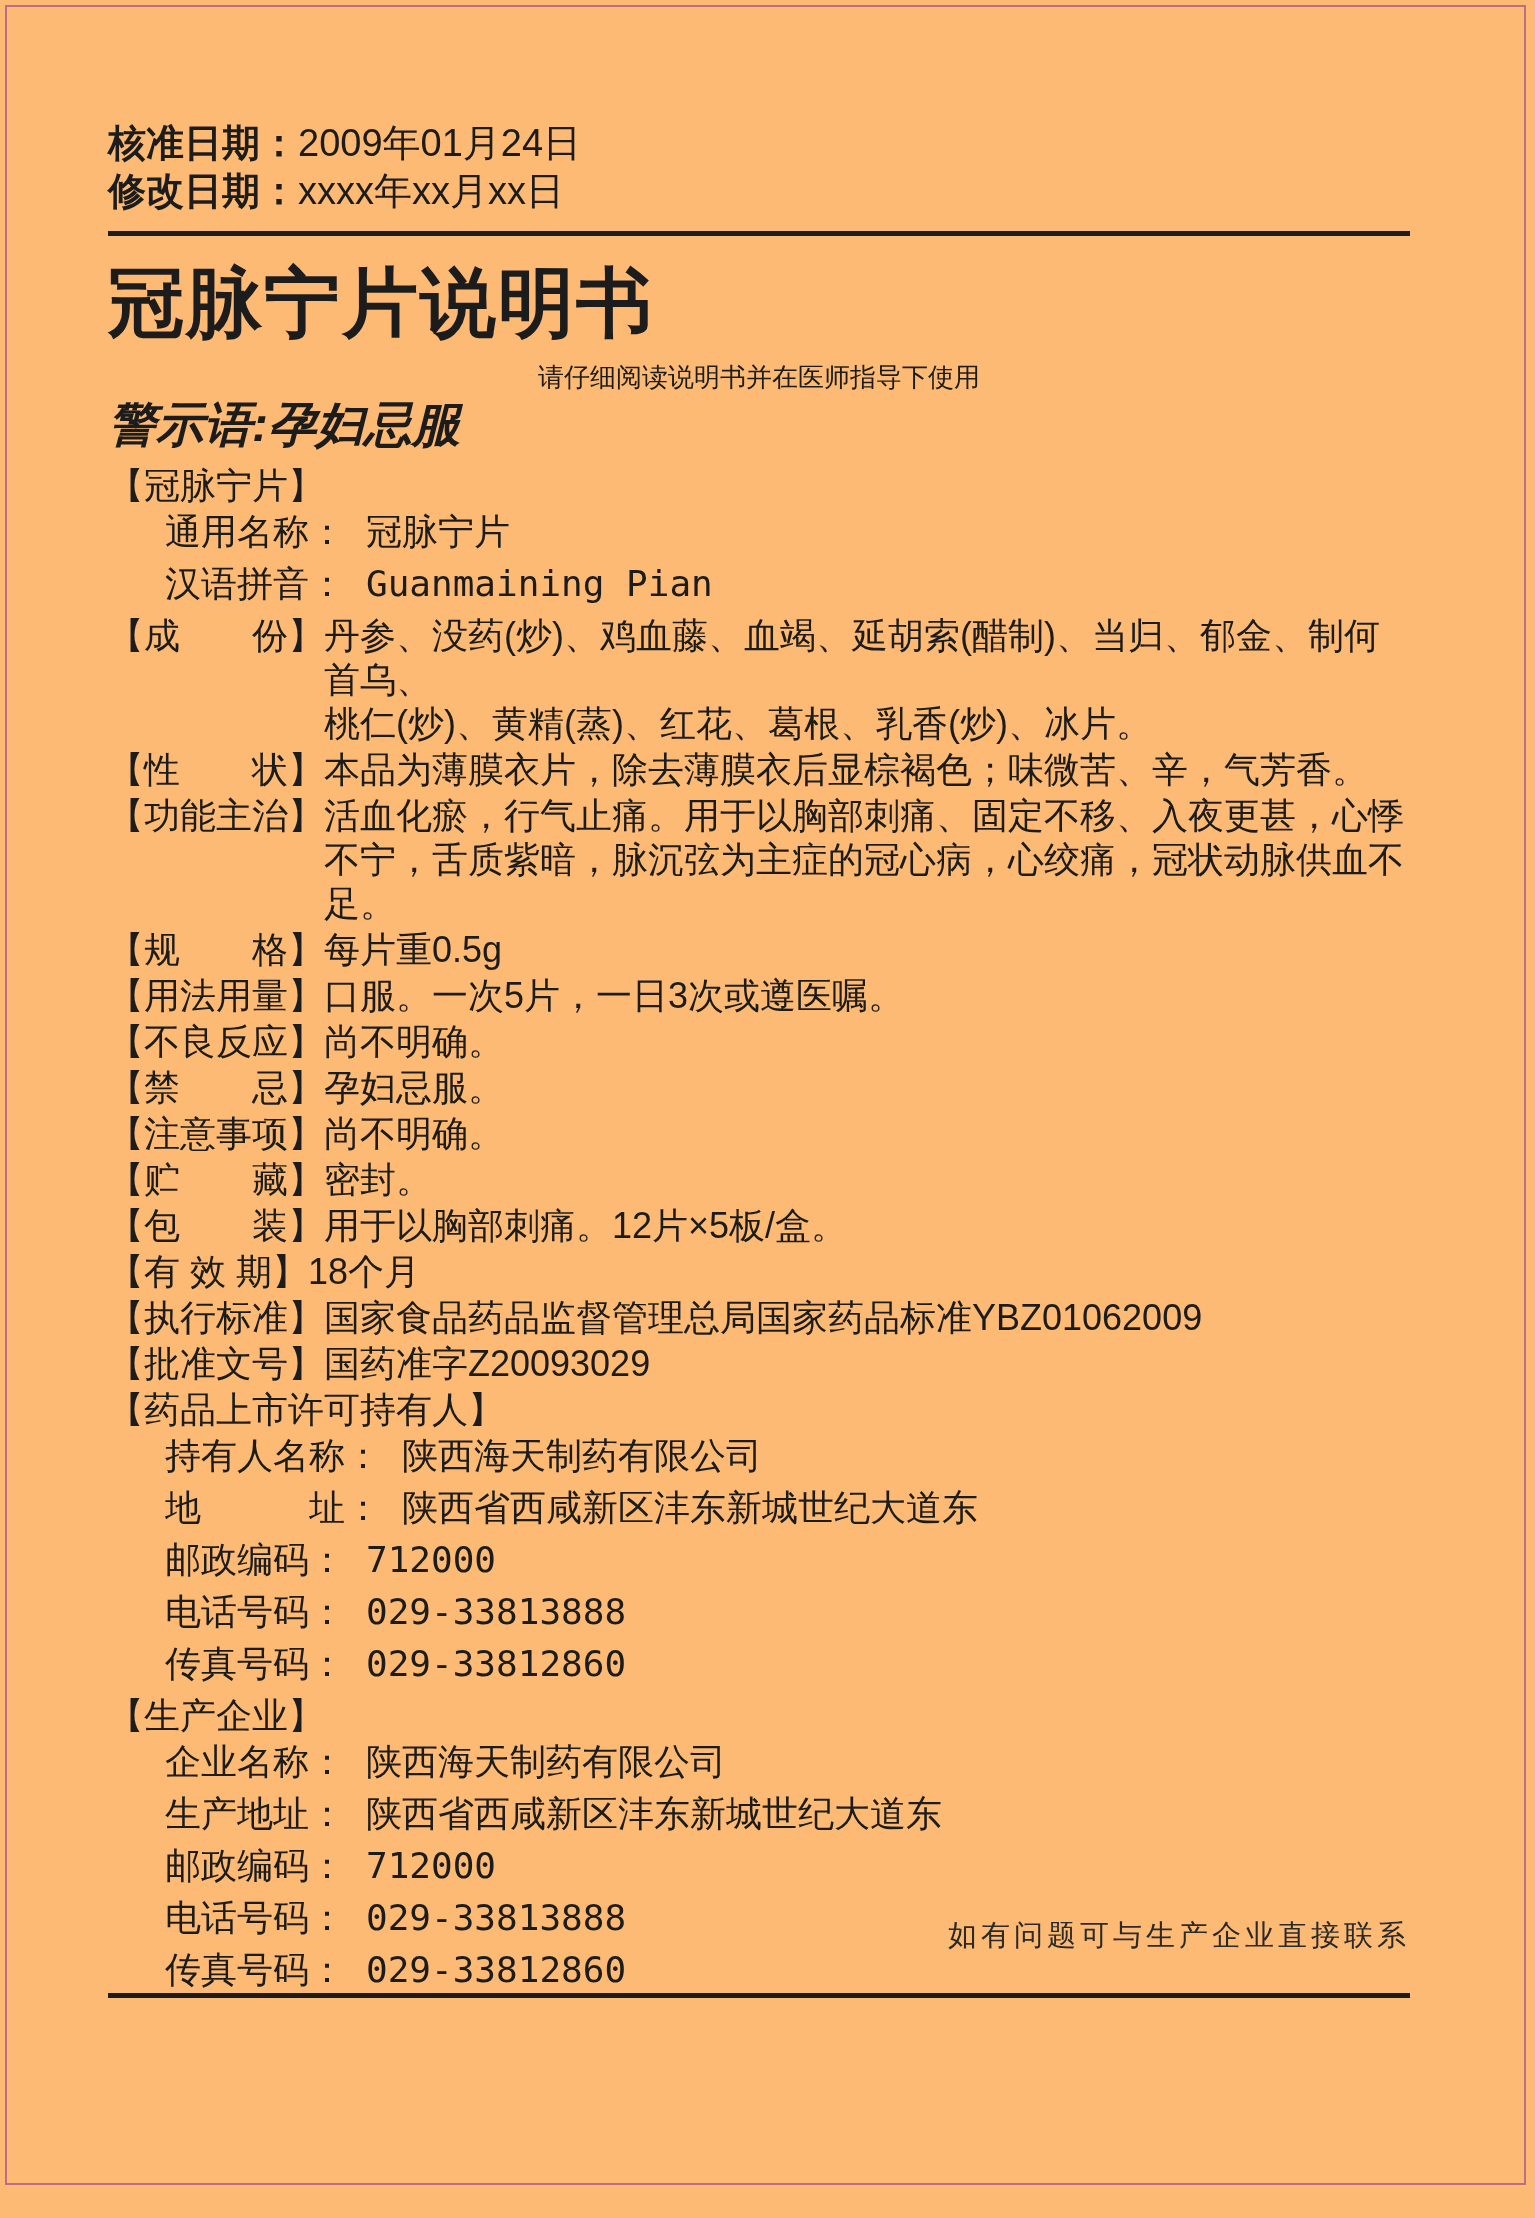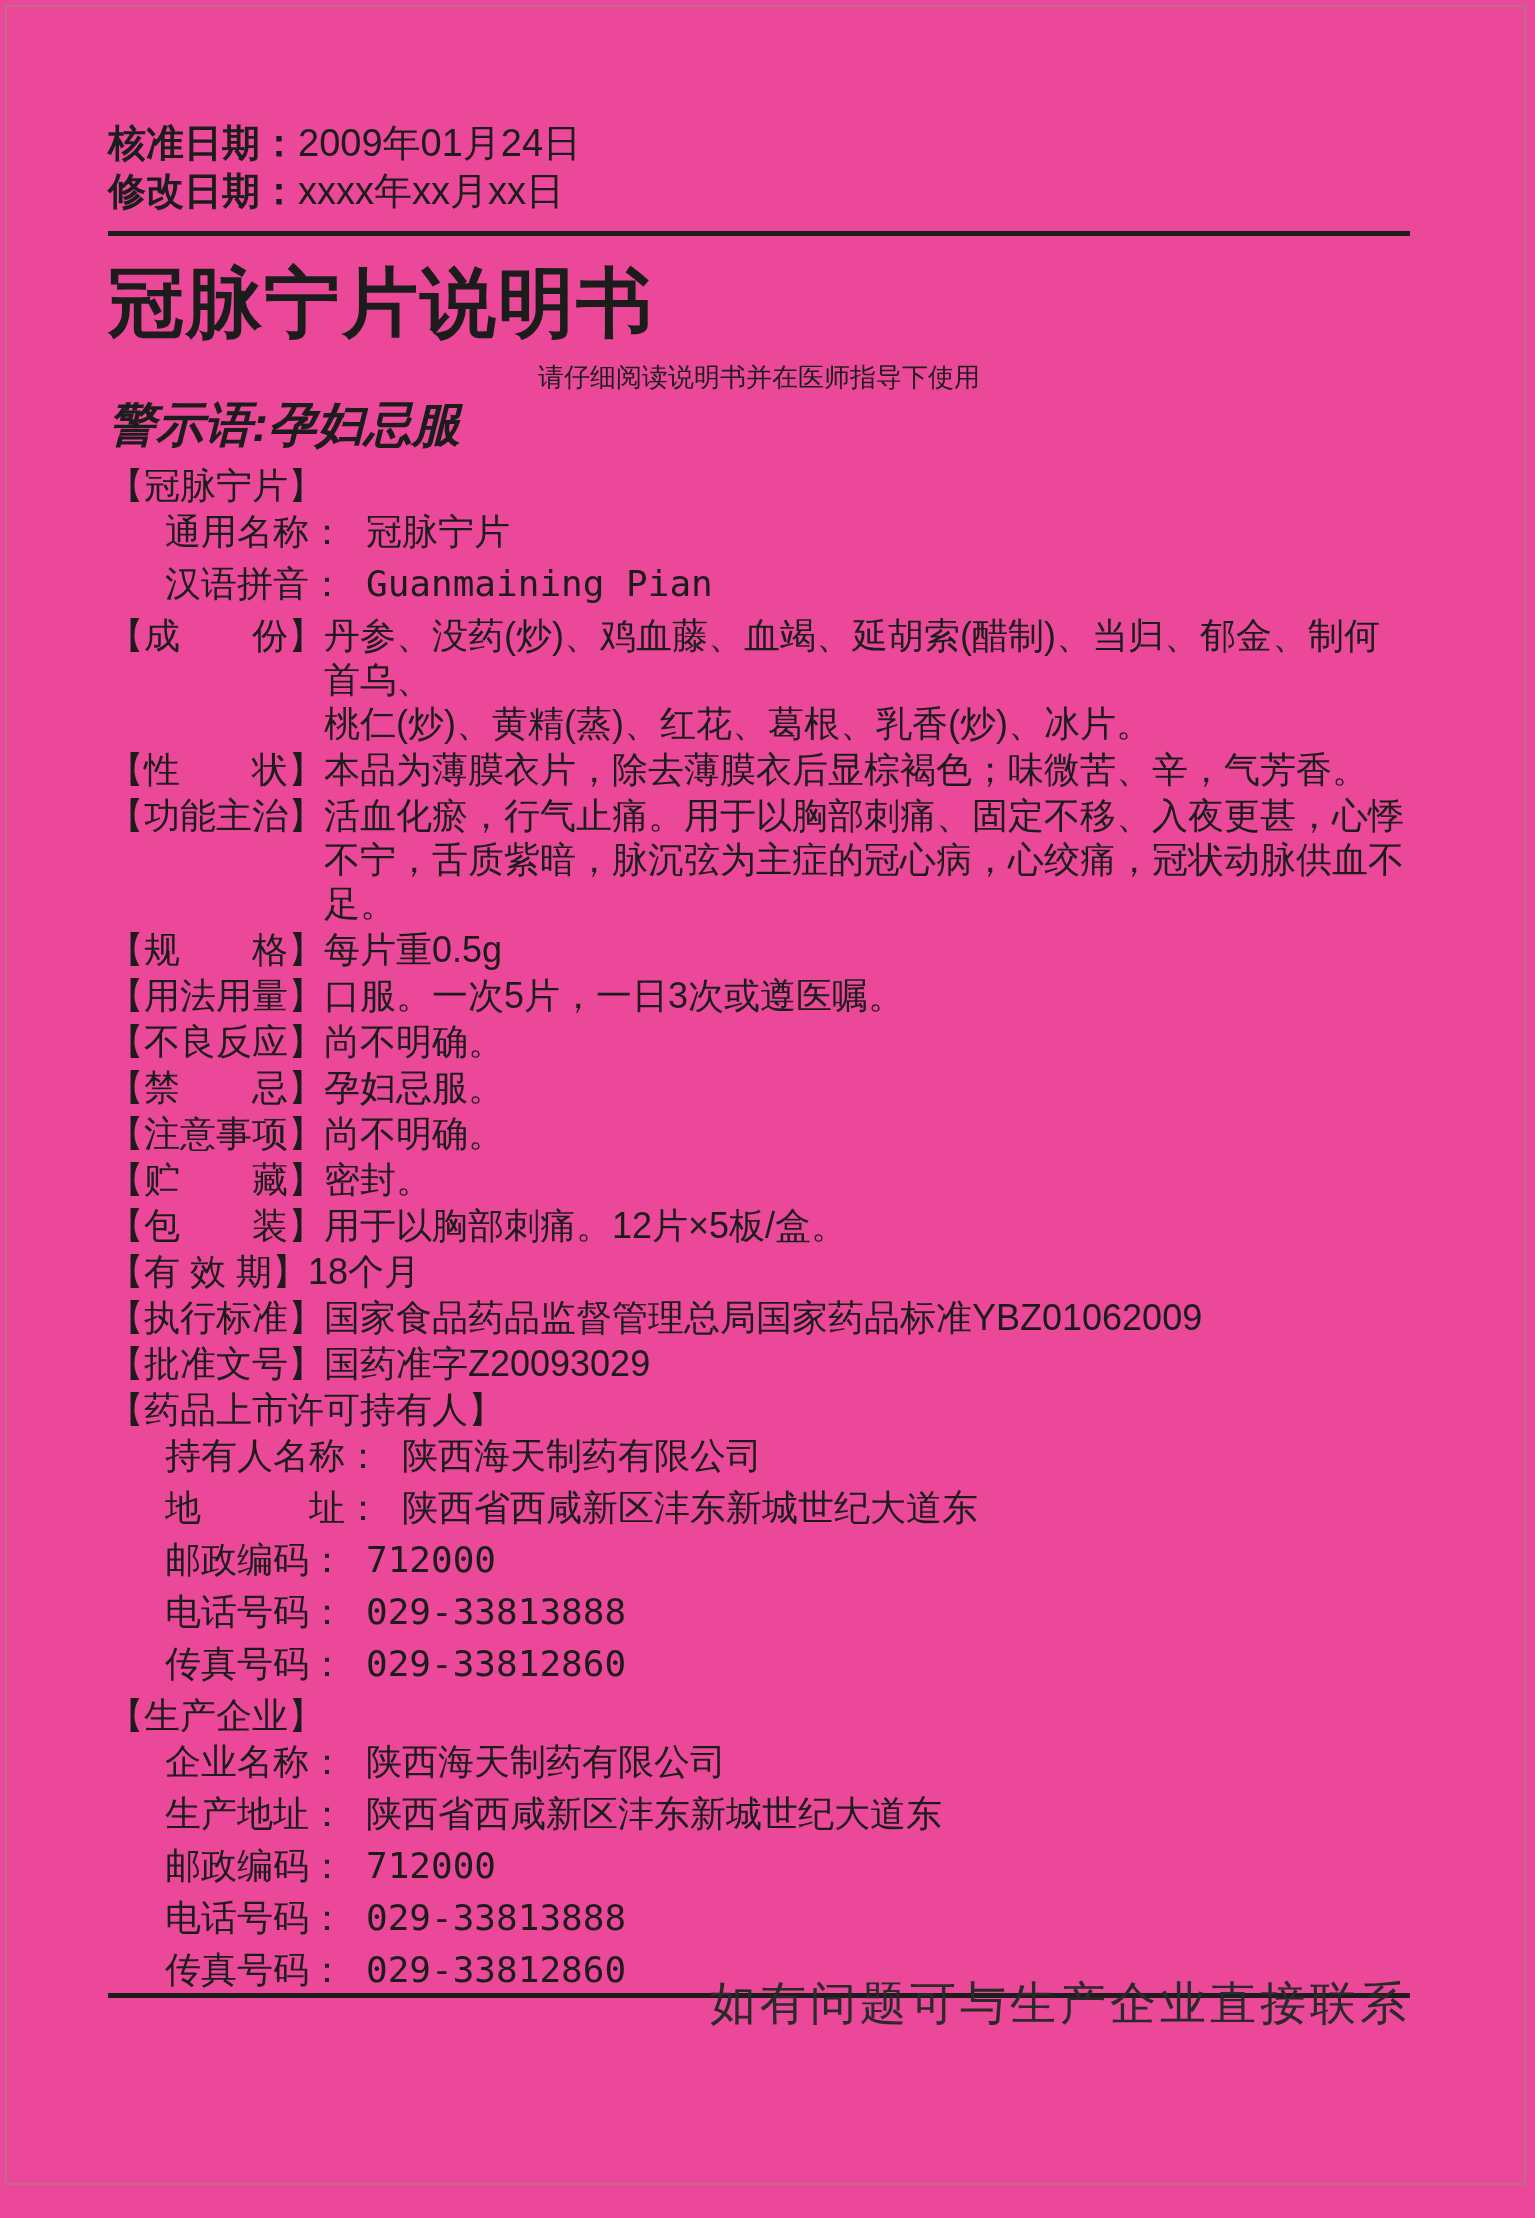--- a/index.html
+++ b/index.html
@@ -1,20 +1,20 @@
 <!DOCTYPE html>
 <html><head>
 <meta charset="utf-8">
 <style>
   html, body { margin: 0; padding: 0; background: #ffffff; }
   .page {
     position: relative;
     width: 1535px;
     height: 2218px;
-    background: #ec4899;
+    background: #fdba74;
     overflow: hidden;
     font-family: "Liberation Sans", "DejaVu Sans", sans-serif;
     color: #1c1c1c;
   }
   .page-border {
     position: absolute;
     top: 5px; left: 5px; right: 9px; bottom: 33px;
     border: 2px solid #c06c86;
     pointer-events: none;
   }
@@ -76,24 +76,24 @@
     letter-spacing: 0px;
   }
   .bottom-rule {
     position: absolute;
     left: 108px;
     width: 1302px;
     top: 1993px;
   }
   .footer {
     position: absolute;
-    top: 1981px;
+    top: 1912px;
     right: 125px;
     font-family: "Liberation Serif", "DejaVu Serif", serif;
-    font-size: 46px;
+    font-size: 29px;
     line-height: 46px;
     letter-spacing: 4px;
     color: #2a2a2a;
   }
 </style>
 </head>
 <body>
 
 <div class="page">
   <div class="page-border" style="border-color: rgb(192, 108, 134);"></div>

